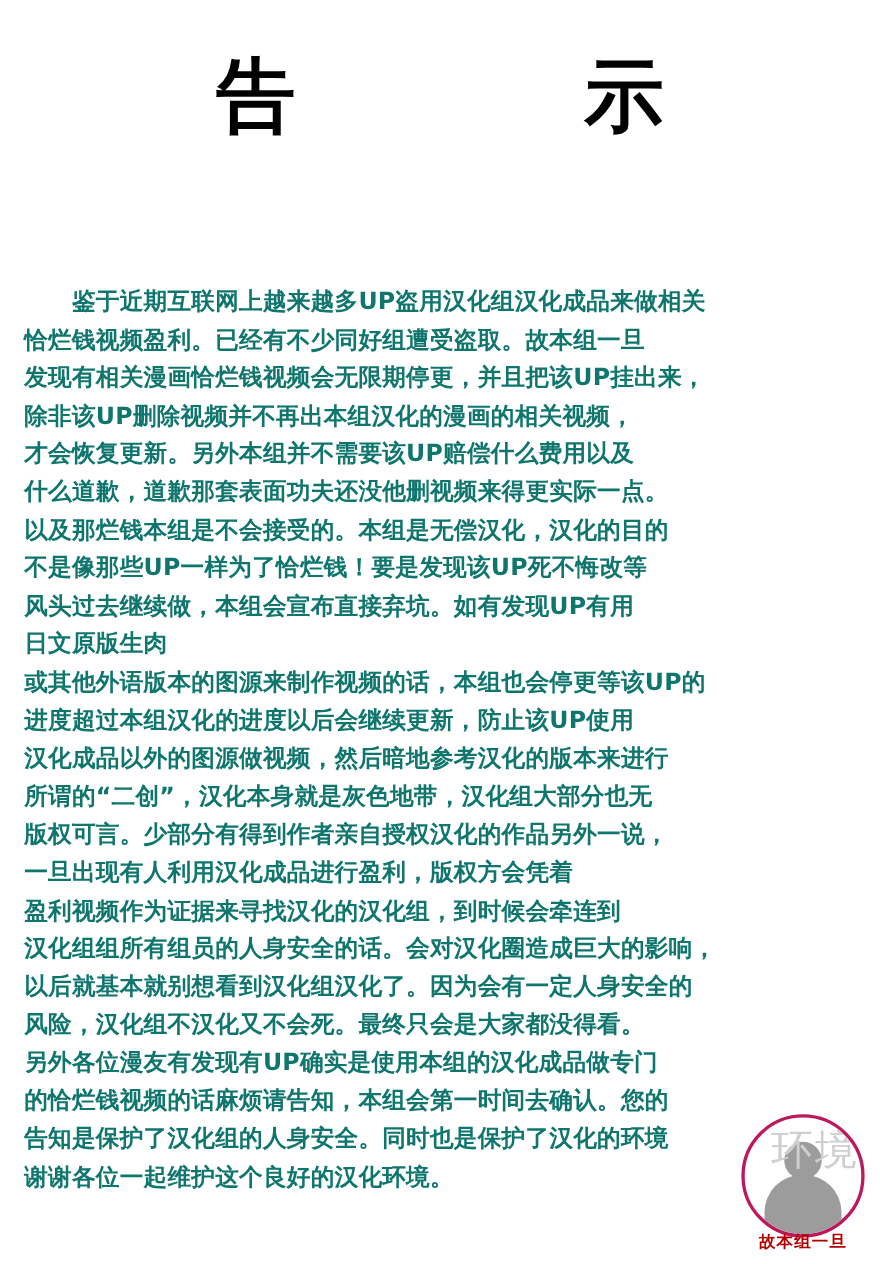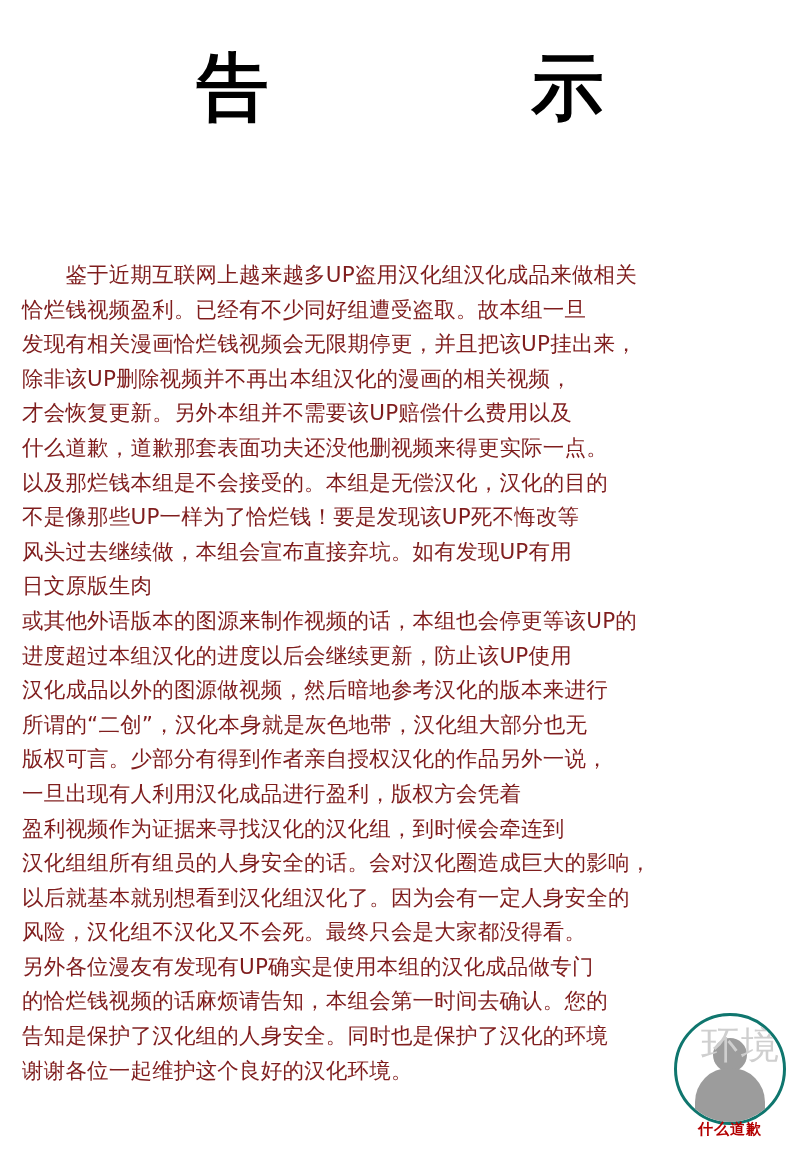--- a/index.html
+++ b/index.html
@@ -37,44 +37,44 @@
     line-height: 1.1;
   }
 
   .notice-body {
     position: absolute;
     top: 258px;
     left: 22px;
     width: 756px;
     font-family: "DejaVu Sans", sans-serif;
     font-size: 21.5px;
-    font-weight: normal;
+    font-weight: bold;
     line-height: 34.6px;
-    color: #7f1d1d;
+    color: #0f766e;
     white-space: pre-wrap;
     letter-spacing: 0.2px;
   }
 
   
   .watermark {
     position: absolute;
     right: 6px;
     bottom: 8px;
     width: 128px;
     height: 128px;
     pointer-events: none;
   }
   .wm-circle {
     position: absolute;
     left: 8px;
     top: 0;
     width: 112px;
     height: 112px;
     border-radius: 50%;
-    border: 3px solid #0f766e;
+    border: 3px solid #be185d;
     box-sizing: border-box;
     overflow: hidden;
     background: #ffffff;
   }
   .wm-figure {
     position: absolute;
     left: 50%;
     top: 22px;
     transform: translateX(-50%);
     width: 78px;
@@ -158,16 +158,16 @@
 谢谢各位一起维护这个良好的汉化环境。</div>
 
   <div class="watermark">
     <div class="wm-circle">
       <div class="wm-figure">
         <div class="wm-head"></div>
         <div class="wm-body"></div>
       </div>
       <div class="wm-kanji">环境</div>
     </div>
-    <div class="wm-label">什么道歉</div>
+    <div class="wm-label">故本组一旦</div>
   </div>
 
 </div>
 
 </body></html>

